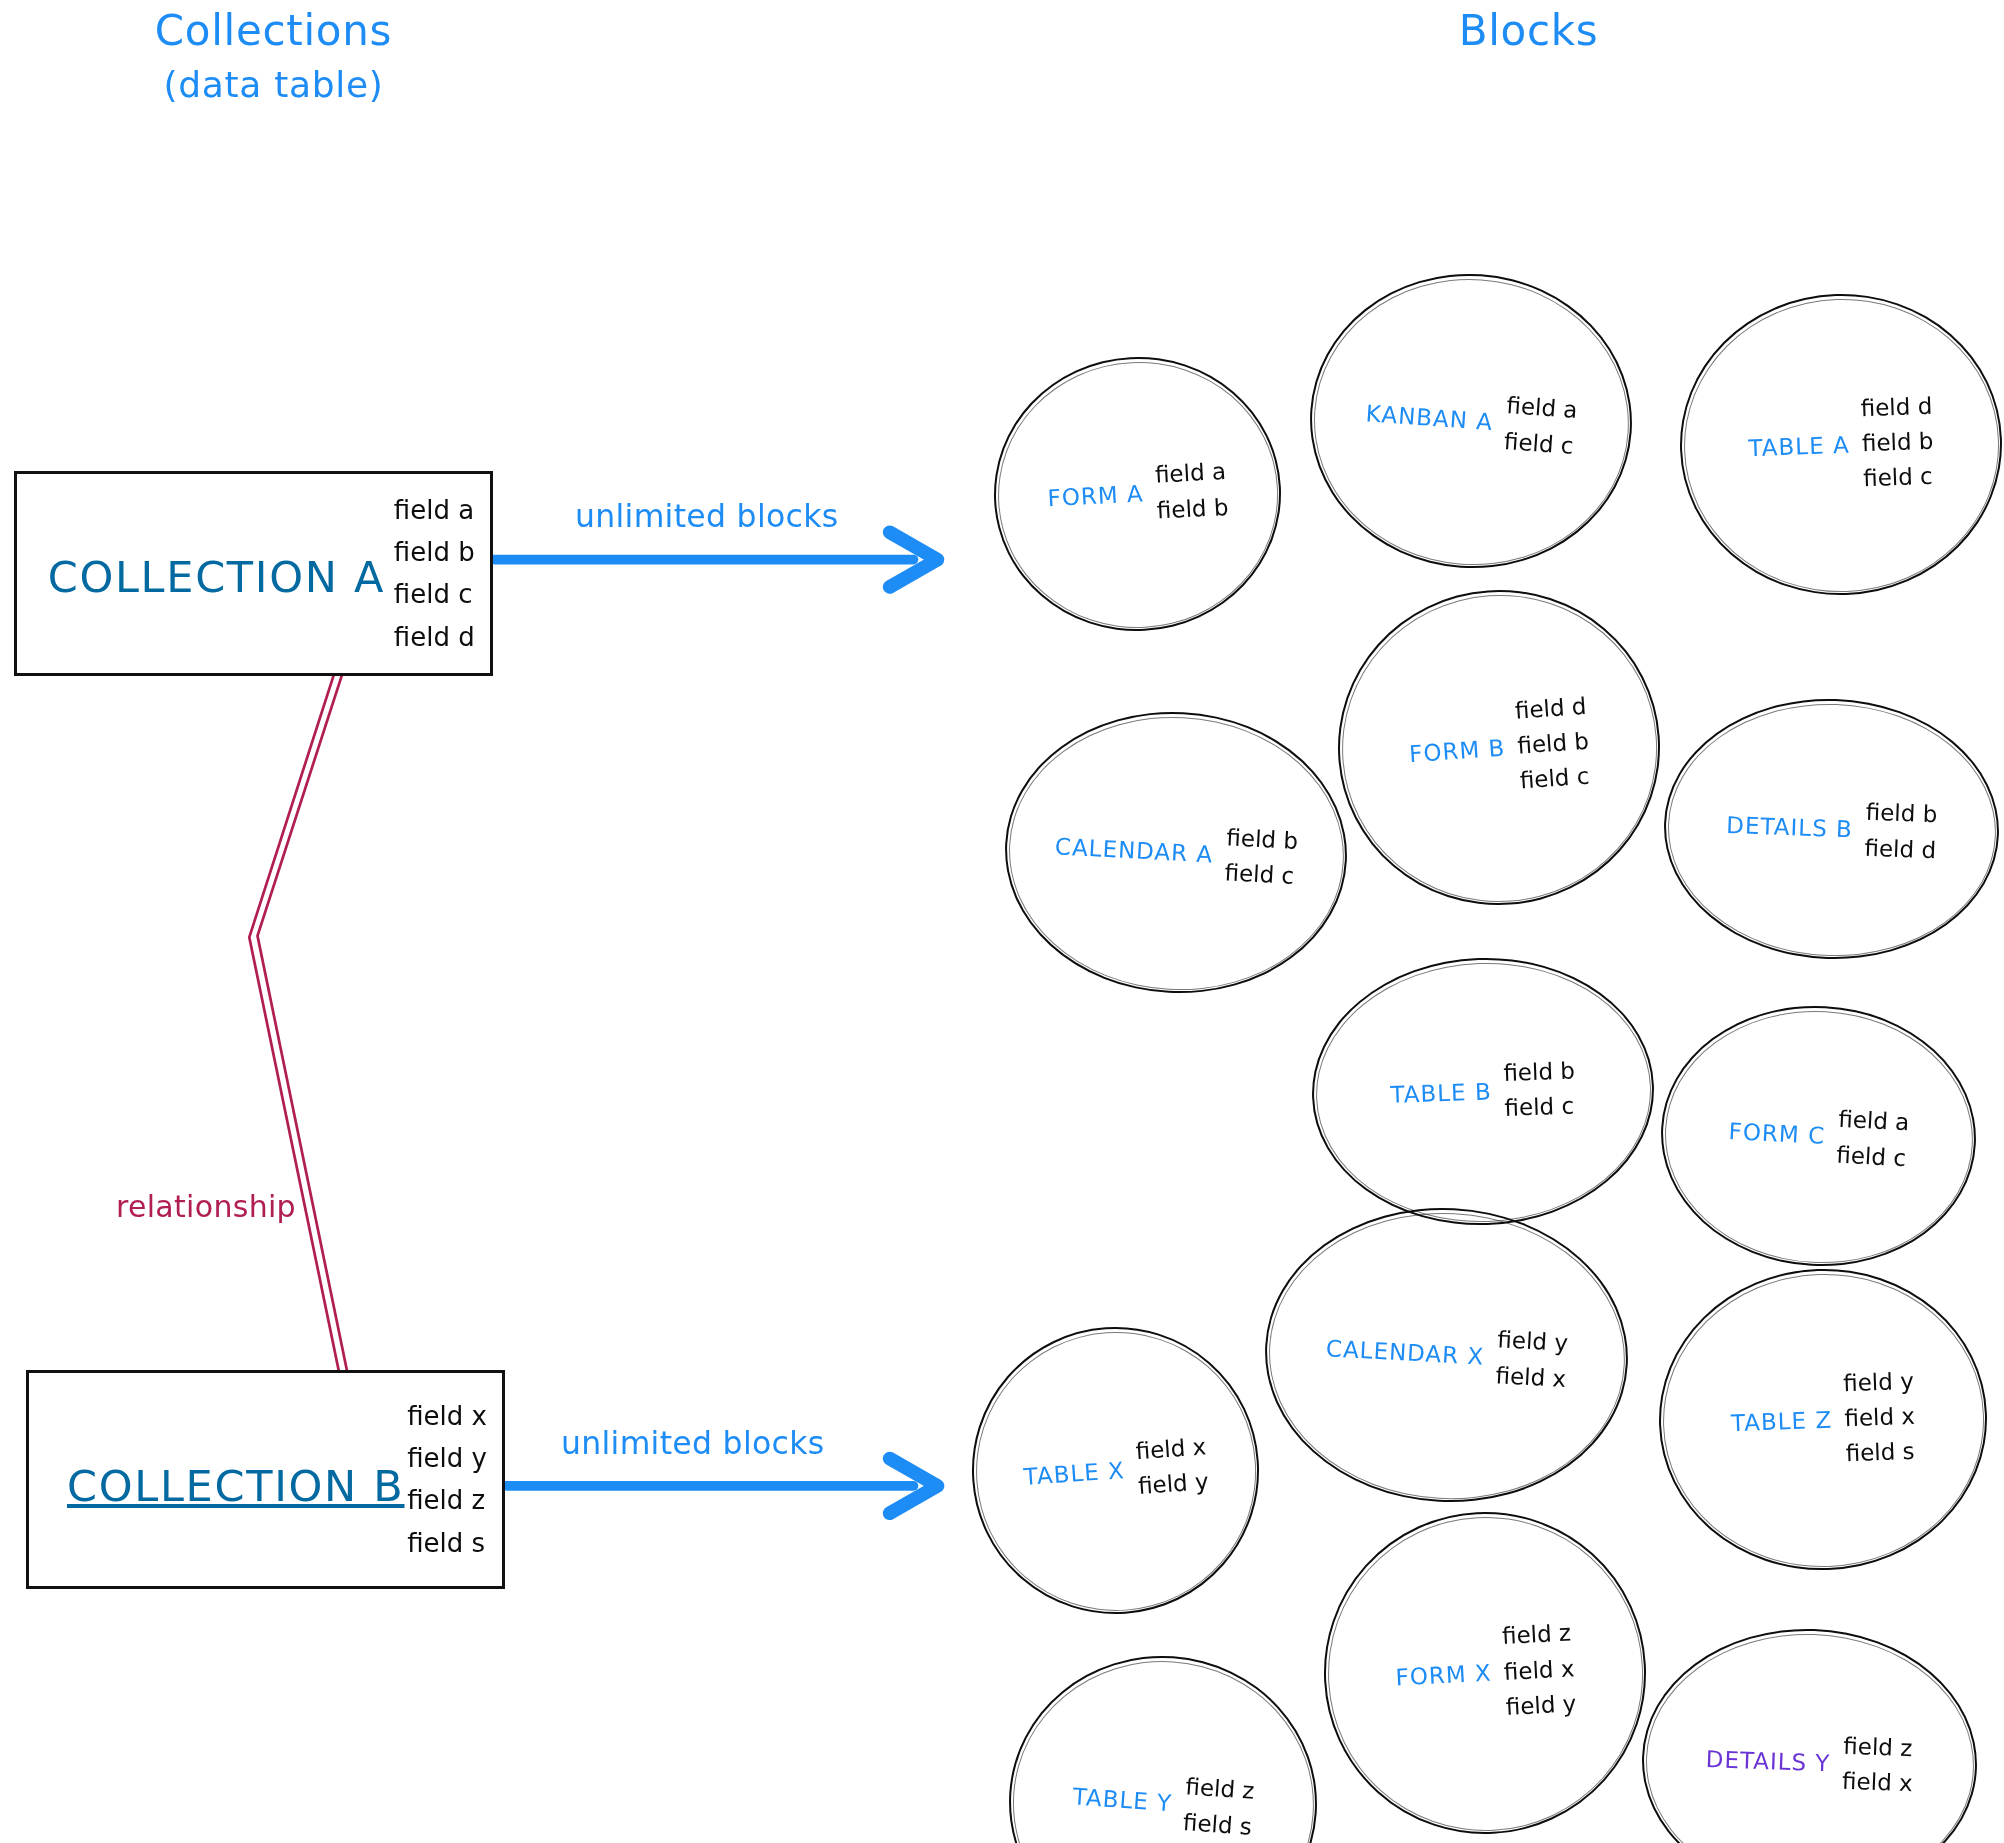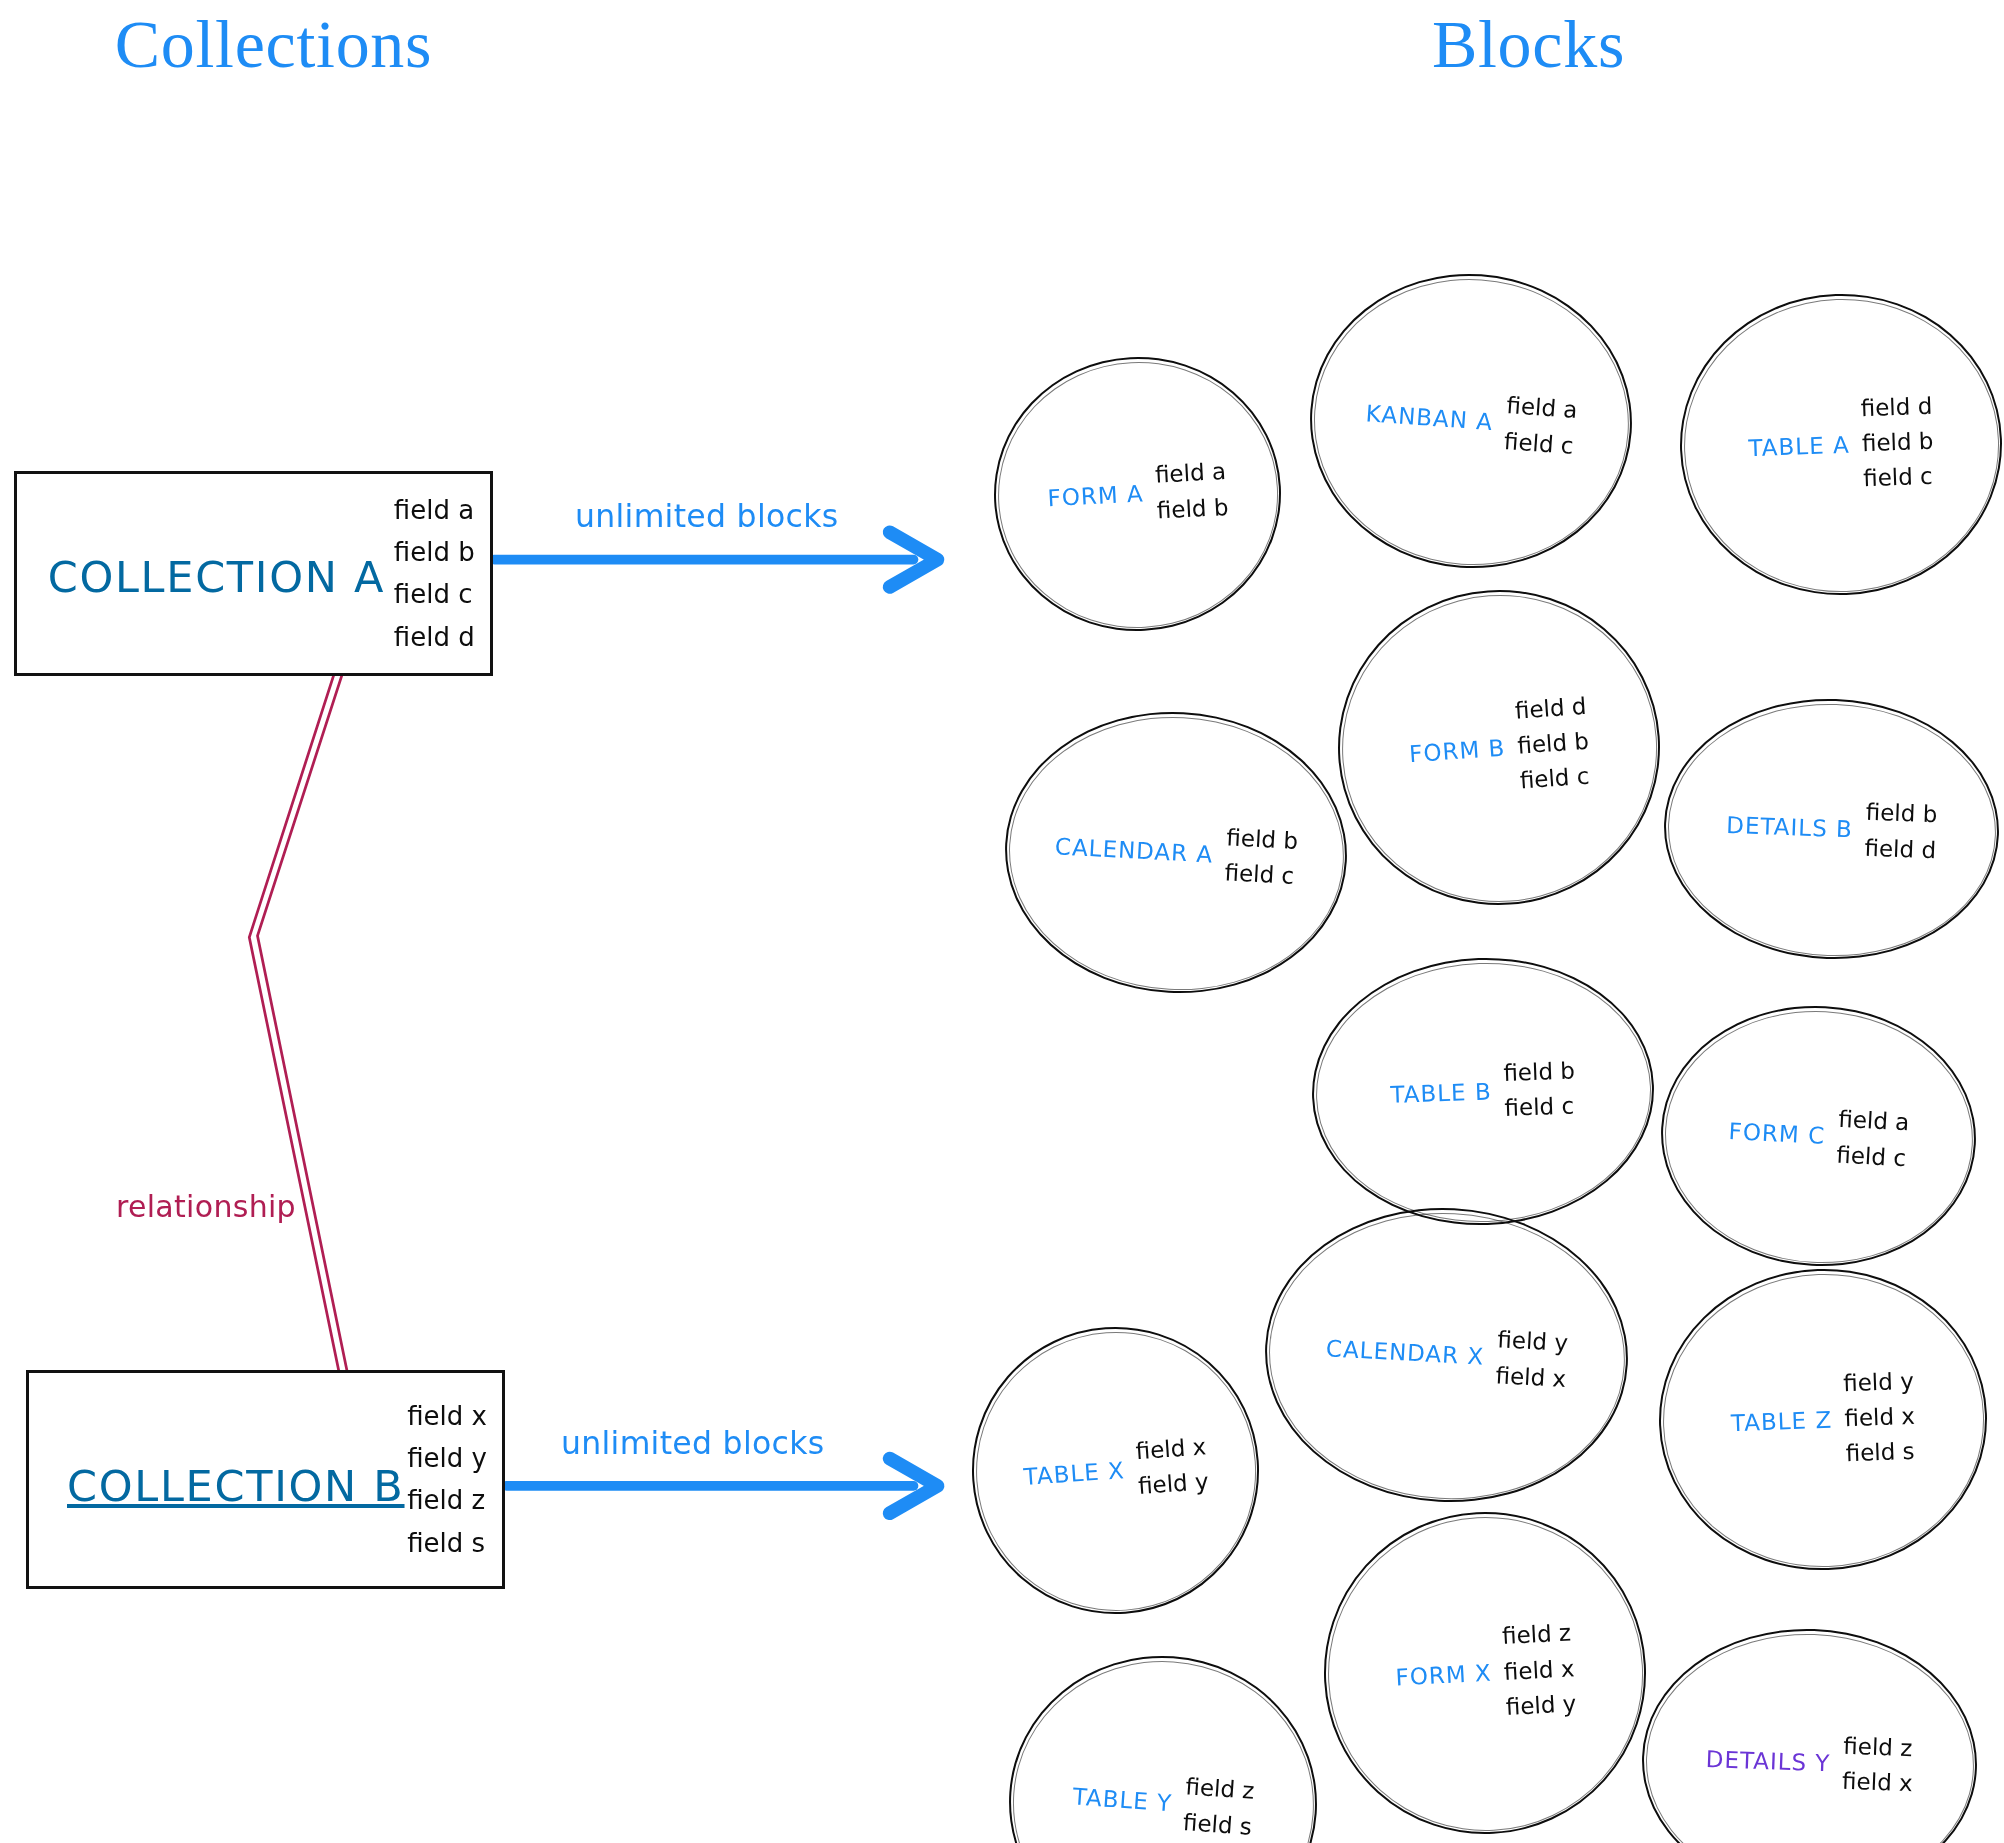--- a/index.html
+++ b/index.html
@@ -20,23 +20,22 @@
   .col-title {
     position: absolute;
     color: #1E8CF5;
     font-family: "DejaVu Sans", sans-serif;
     font-weight: 400;
     text-align: center;
     letter-spacing: 0.7px;
   }
   .col-title .main {
     display: block;
-    font-size: 68px;
+    font-size: 42px;
     line-height: 1.0;
-    font-family: Liberation Serif, serif;
   }
   .col-title .sub {
     display: block;
     font-size: 36px;
     line-height: 1.0;
     margin-top: 15px;
   }
   #title-collections { left: 27px;  top: 9.6px; width: 493px; }
   #title-blocks      { left: 1282px; top: 9.6px; width: 493px; }
 
@@ -143,20 +142,21 @@
     white-space: nowrap;
   }
 </style>
 </head>
 <body>
 
 <div id="canvas">
 
   <div id="title-collections" class="col-title">
     <span class="main">Collections</span>
+    <span class="sub">(data table)</span>
   </div>
 
   <div id="title-blocks" class="col-title">
     <span class="main">Blocks</span>
   </div>
 
   <svg class="svg-layer" viewBox="0 0 2930 2694">
 
     <g>
       <line x1="722" y1="818" x2="1335" y2="818" stroke="#1E8CF5" stroke-width="14" stroke-linecap="round"></line>

